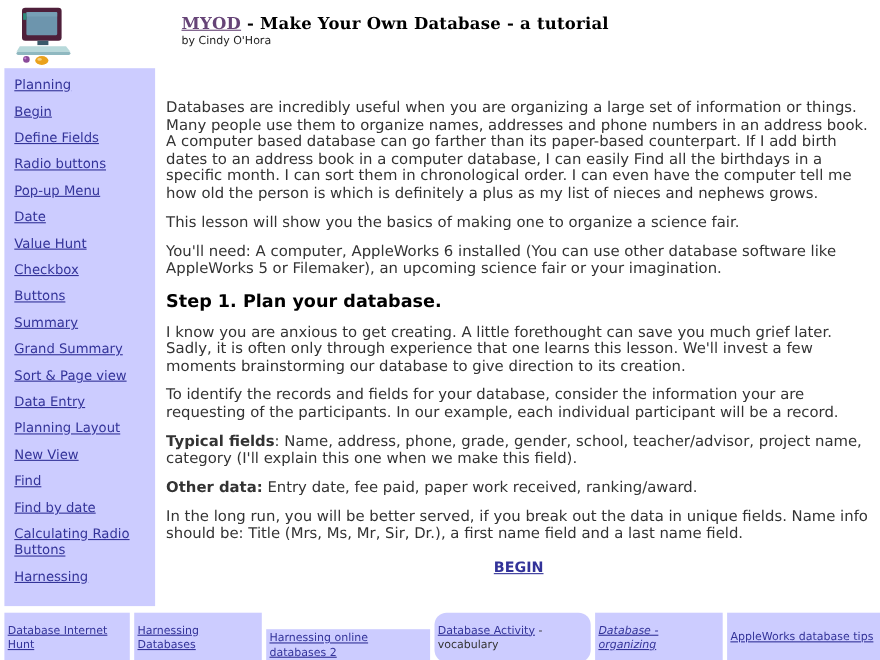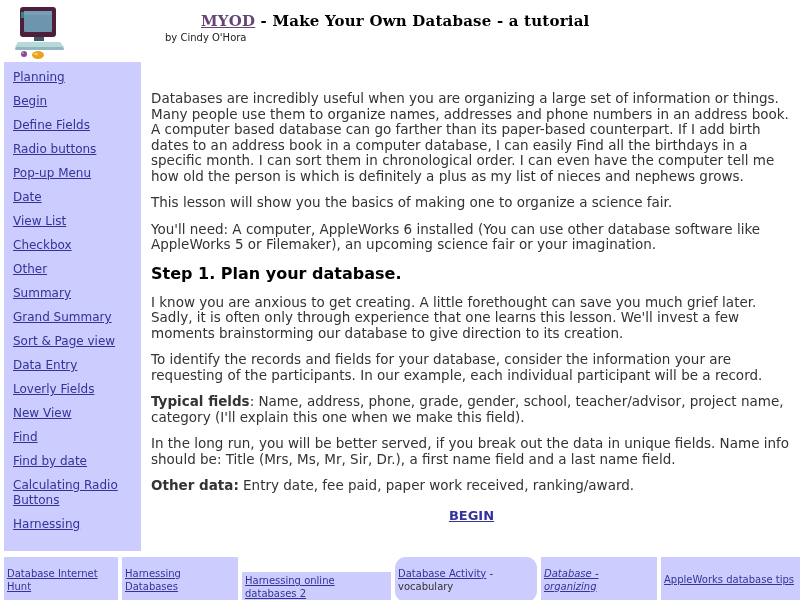--- a/index.html
+++ b/index.html
@@ -19,21 +19,21 @@
   }
   a{color:var(--link);text-decoration:underline;cursor:pointer;}
   .page{width:800px;padding:4px;}
 
   
   .header{position:relative;height:58px;}
   .computer-icon{position:absolute;left:8px;top:2px;width:56px;height:54px;}
   .title-block{margin-left:161px;padding-top:8px;}
   .title{
     font-family:"DejaVu Serif","Liberation Serif",serif;
-    font-weight:bold;font-size:15px;color:var(--heading-text);letter-spacing:.2px;margin-left:36px;
+    font-weight:bold;font-size:15px;color:var(--heading-text);letter-spacing:.2px;
   }
   .title a{color:var(--visited-link);}
   .byline{font-size:10px;margin-top:2px;color:#222;}
 
   
   .main-row{display:flex;align-items:center;min-height:482px;}
   .sidebar{
     width:137px;flex:0 0 137px;background:var(--panel-bg);
     padding:8px 6px 10px 9px;font-size:12px;
   }
@@ -93,45 +93,45 @@
 
   <div class="main-row">
 
     <div class="sidebar">
       <a class="side-link">Planning</a>
       <a class="side-link">Begin</a>
       <a class="side-link">Define Fields</a>
       <a class="side-link">Radio buttons</a>
       <a class="side-link">Pop-up Menu</a>
       <a class="side-link">Date</a>
-      <a class="side-link">View List</a>
+      <a class="side-link">Value Hunt</a>
       <a class="side-link">Checkbox</a>
-      <a class="side-link">Other</a>
+      <a class="side-link">Buttons</a>
       <a class="side-link">Summary</a>
       <a class="side-link">Grand Summary</a>
       <a class="side-link">Sort &amp; Page view</a>
       <a class="side-link">Data Entry</a>
-      <a class="side-link">Loverly Fields</a>
+      <a class="side-link">Planning Layout</a>
       <a class="side-link">New View</a>
       <a class="side-link">Find</a>
       <a class="side-link">Find by date</a>
       <a class="side-link">Calculating Radio Buttons</a>
       <a class="side-link">Harnessing</a>
     </div>
 
     <div class="content">
       <p>Databases are incredibly useful when you are organizing a large set of information or things. Many people use them to organize names, addresses and phone numbers in an address book. A computer based database can go farther than its paper-based counterpart. If I add birth dates to an address book in a computer database, I can easily Find all the birthdays in a specific month. I can sort them in chronological order. I can even have the computer tell me how old the person is which is definitely a plus as my list of nieces and nephews grows.</p>
       <p>This lesson will show you the basics of making one to organize a science fair.</p>
       <p>You'll need: A computer, AppleWorks 6 installed (You can use other database software like AppleWorks 5 or Filemaker), an upcoming science fair or your imagination.</p>
       <h3 class="step-heading">Step 1. Plan your database.</h3>
       <p>I know you are anxious to get creating. A little forethought can save you much grief later. Sadly, it is often only through experience that one learns this lesson. We'll invest a few moments brainstorming our database to give direction to its creation.</p>
       <p>To identify the records and fields for your database, consider the information your are requesting of the participants. In our example, each individual participant will be a record.</p>
       <p><b>Typical fields</b><span>: Name, address, phone, grade, gender, school, teacher/advisor, project name, category (I'll explain this one when we make this field).</span></p>
+      <p><b>Other data:</b><span> Entry date, fee paid, paper work received, ranking/award.</span></p>
       <p>In the long run, you will be better served, if you break out the data in unique fields. Name info should be: Title (Mrs, Ms, Mr, Sir, Dr.), a first name field and a last name field.</p>
-      <p><b>Other data:</b><span> Entry date, fee paid, paper work received, ranking/award.</span></p>
       <div class="begin-row">
         <a>BEGIN</a>
       </div>
     </div>
   </div>
 
   <div class="bottom-nav">
     <div class="cell cell-1">
       <span><a>Database Internet Hunt</a><span></span></span>
     </div>

